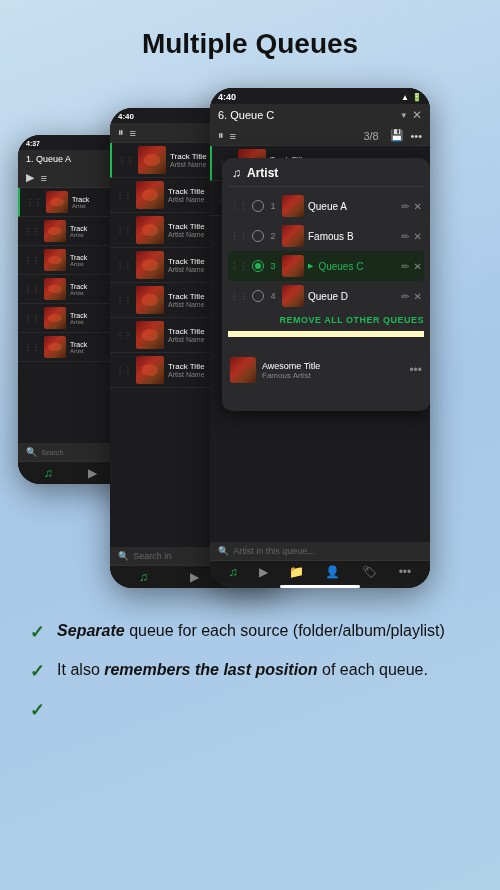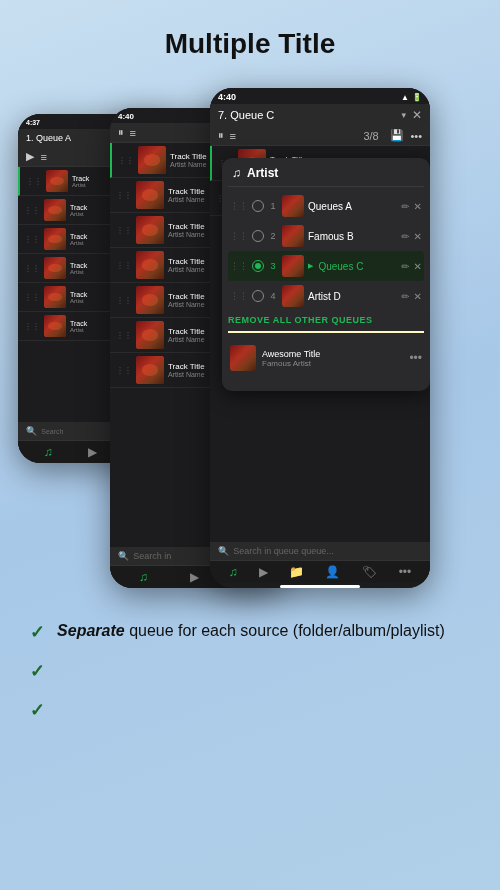--- a/index.html
+++ b/index.html
@@ -35,21 +35,21 @@
       border-radius: 22px;
       background: #1a1a1a;
       overflow: hidden;
       box-shadow: 0 8px 32px rgba(0,0,0,0.45);
     }
 
     
     .phone-1 {
       width: 155px;
       height: 349px;
-      top: 34px;
+      top: 55px;
       left: 18px;
       z-index: 1;
     }
 
     
     .phone-2 {
       width: 175px;
       height: 480px;
       top: 28px;
       left: 110px;
@@ -334,35 +334,35 @@
     }
     .queue-edit {
       font-size: 10px;
       color: #888;
     }
     .queue-delete {
       font-size: 10px;
       color: #888;
     }
     .remove-all-btn {
-      text-align: left;
+      text-align: right;
       font-size: 9px;
       color: #1db954;
       font-weight: 600;
       padding: 4px 0;
       letter-spacing: 0.5px;
     }
 
     
     .current-track {
       display: flex;
       align-items: center;
       gap: 6px;
-      padding: 12px 2px;
-      border-top: 2px solid #fef9c3;
+      padding: 20px 2px;
+      border-top: 6px solid #fef9c3;
       margin-top: 2px;
     }
     .current-track-thumb {
       width: 26px;
       height: 26px;
       border-radius: 3px;
       background: linear-gradient(135deg, #7B1414 0%, #b03020 40%, #7a3a1a 70%, #4a2010 100%);
       flex-shrink: 0;
     }
     .current-track-info {
@@ -422,21 +422,21 @@
 
     .play-icon-small {
       font-size: 7px;
       color: #1db954;
       margin-right: 1px;
     }
   </style>
 </head>
 <body>
 
-<h1 class="page-title">Multiple Title</h1>
+<h1 class="page-title">Multiple Queues</h1>
 
 <div class="phones-container">
 
   <div class="phone phone-1">
     <div class="phone-screen">
       <div class="status-bar">
         <span class="status-time">4:37</span>
         <div class="status-icons">
           <span class="status-icon">▶</span>
         </div>
@@ -621,21 +621,21 @@
   <div class="phone phone-3">
     <div class="phone-screen">
       <div class="status-bar">
         <span class="status-time">4:40</span>
         <div class="status-icons">
           <span class="status-icon">▲</span>
           <span class="status-icon">🔋</span>
         </div>
       </div>
       <div class="queue-header">
-        <span class="queue-title">7. Queue C</span>
+        <span class="queue-title">6. Queue C</span>
         <span class="queue-dropdown">▾</span>
         <span class="queue-close">✕</span>
       </div>
       <div class="controls-bar">
         <span class="ctrl-btn">⏸</span>
         <span class="ctrl-btn">≡</span>
         <span class="ctrl-count">3/8</span>
         <span class="ctrl-save">💾</span>
         <span class="ctrl-more">•••</span>
       </div>
@@ -666,21 +666,21 @@
         <div class="overlay-title">
           <span>♫</span>
           <span>Artist</span>
         </div>
 
         <div class="queue-row">
           <span class="queue-drag">⋮⋮</span>
           <div class="queue-radio"></div>
           <span class="queue-num">1</span>
           <div class="queue-row-thumb"></div>
-          <span class="queue-name">Queues A</span>
+          <span class="queue-name">Queue A</span>
           <span class="queue-edit">✏</span>
           <span class="queue-delete">✕</span>
         </div>
 
         <div class="queue-row">
           <span class="queue-drag">⋮⋮</span>
           <div class="queue-radio"></div>
           <span class="queue-num">2</span>
           <div class="queue-row-thumb"></div>
           <span class="queue-name">Famous B</span>
@@ -697,40 +697,40 @@
           <span class="queue-name playing">Queues C</span>
           <span class="queue-edit">✏</span>
           <span class="queue-delete">✕</span>
         </div>
 
         <div class="queue-row">
           <span class="queue-drag">⋮⋮</span>
           <div class="queue-radio"></div>
           <span class="queue-num">4</span>
           <div class="queue-row-thumb"></div>
-          <span class="queue-name">Artist D</span>
+          <span class="queue-name">Queue D</span>
           <span class="queue-edit">✏</span>
           <span class="queue-delete">✕</span>
         </div>
 
         <div class="remove-all-btn">REMOVE ALL OTHER QUEUES</div>
 
         <div class="current-track">
           <div class="current-track-thumb"></div>
           <div class="current-track-info">
             <div class="current-track-title">Awesome Title</div>
             <div class="current-track-artist">Famous Artist</div>
           </div>
           <span class="current-track-more">•••</span>
         </div>
       </div>
 
       <div class="search-bar" style="margin-top:auto;">
         <span class="search-icon">🔍</span>
-        <span class="search-text">Search in queue queue...</span>
+        <span class="search-text">Artist in this queue...</span>
       </div>
       <div class="bottom-nav">
         <span class="nav-item active">♫</span>
         <span class="nav-item">▶</span>
         <span class="nav-item">📁</span>
         <span class="nav-item">👤</span>
         <span class="nav-item">🏷</span>
         <span class="nav-item">•••</span>
       </div>
       <div class="bottom-indicator"></div>
@@ -743,19 +743,22 @@
 
   <div class="feature-item">
     <span class="feature-check">✓</span>
     <span class="feature-text">
       <b>Separate</b> queue for each source (folder/album/playlist)
     </span>
   </div>
 
   <div class="feature-item">
     <span class="feature-check">✓</span>
+    <span class="feature-text">
+      It also <b>remembers the last position</b> of each queue.
+    </span>
   </div>
 
   <div class="feature-item">
     <span class="feature-check">✓</span>
   </div>
 
 </div>
 
 </body></html>

